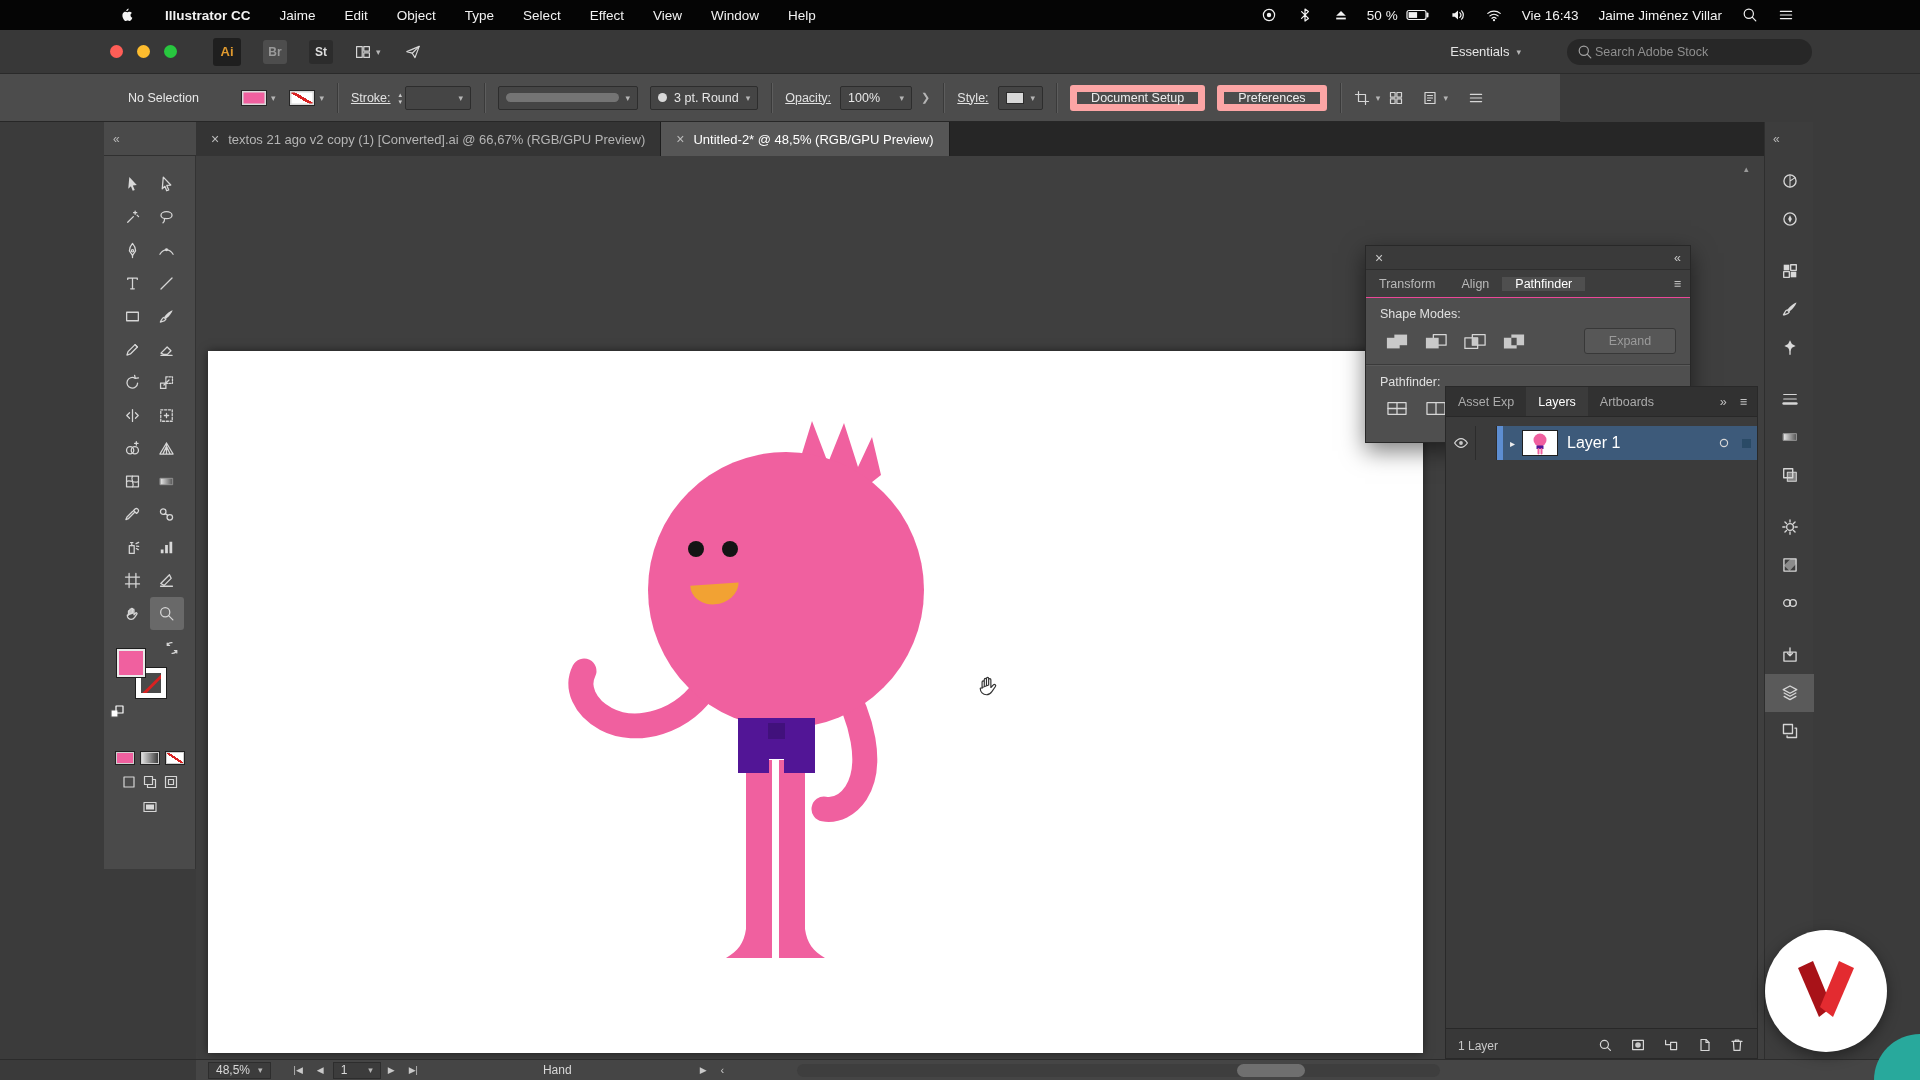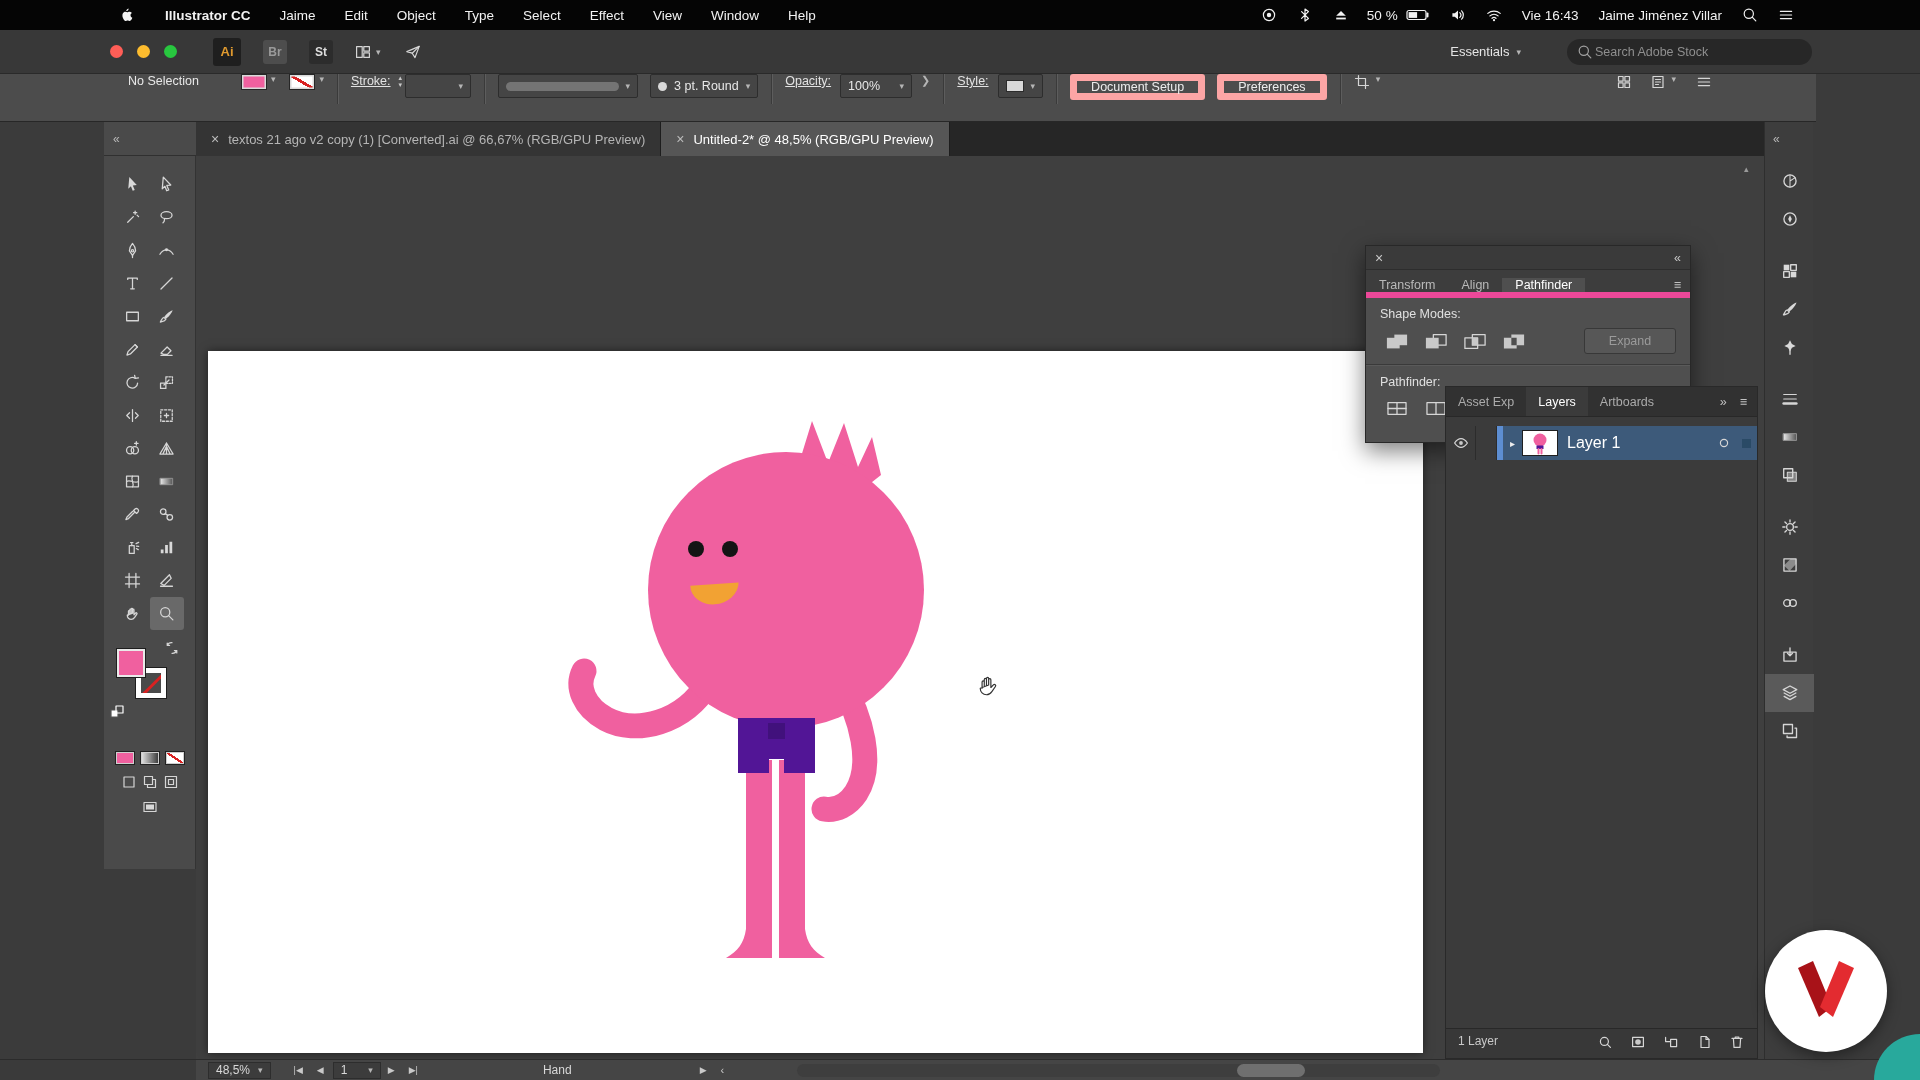--- a/index.html
+++ b/index.html
@@ -15,21 +15,21 @@
 .mitem{margin-right:29px;white-space:nowrap}
 .mico{margin-left:20px}
 
 #appbar{left:0;top:30px;width:1920px;height:44px;background:#383838;display:flex;align-items:center;padding:0 108px 0 110px;border-bottom:1px solid #2a2a2a}
 .tl{width:13px;height:13px;border-radius:50%;margin-right:14px}
 .sqbtn{width:24px;height:24px;border-radius:3px;display:flex;align-items:center;justify-content:center;font-size:12px;font-weight:bold}
 .searchpill{margin-left:46px;width:245px;height:26px;background:#272727;border-radius:13px;display:flex;align-items:center;padding:0 10px;gap:2px}
 .searchpill input{background:transparent;border:none;outline:none;color:#cfcfcf;font-size:12.5px;width:100%;font-family:"Liberation Sans",sans-serif}
 .searchpill input::placeholder{color:#8f8f8f}
 
-#controlbar{left:0;top:74px;width:1816px;height:48px;background:#4c4c4c;display:flex;align-items:flex-start;padding:0 104px 0 128px;border-bottom:1px solid #272727;font-size:12.5px;color:#e8e8e8}
+#controlbar{left:0;top:74px;width:1560px;height:48px;background:#4c4c4c;display:flex;align-items:center;padding:0 76px 0 128px;border-bottom:1px solid #272727;font-size:12.5px;color:#e8e8e8}
 .vsep{width:1px;height:30px;background:#3a3a3a;box-shadow:1px 0 0 #5d5d5d;margin:0 13px;flex:none}
 .ulab{text-decoration:underline;color:#e2e2e2;white-space:nowrap}
 .dd{display:flex;align-items:center;height:24px;background:#454545;border:1px solid #2d2d2d;border-radius:2px;padding:0 7px;gap:7px;white-space:nowrap}
 .cv{color:#b5b5b5;font-size:9px}
 .csw{width:26px;height:16px;border:1px solid #262626;box-shadow:inset 0 0 0 1.5px #d9d9d9}
 .cbtn{height:26px;padding:0 14px;border:7px solid #fca5a5;border-radius:3px;color:#ececec;display:flex;align-items:center;white-space:nowrap;background:transparent}
 .stepper{display:flex;flex-direction:column;font-size:7px;color:#c9c9c9;line-height:7px;margin-right:3px}
 
 #toolhead{left:104px;top:122px;width:92px;height:34px;background:#4a4a4a;display:flex;align-items:center;padding-left:9px;color:#b9b9b9;font-size:12px;border-bottom:1px solid #303030}
 #tabbar{left:196px;top:122px;width:1568px;height:34px;background:#262626;display:flex;align-items:stretch}
@@ -51,32 +51,32 @@
 #artboard{position:absolute;left:12px;top:195px;width:1215px;height:702px;background:#ffffff;box-shadow:0 0 9px rgba(0,0,0,.5)}
 .c-pink{fill:var(--pink);stroke:none}
 .s-pink{stroke:var(--pink);stroke-width:25;fill:none}
 .c-purple{fill:var(--purple);stroke:none}
 .c-purpled{fill:var(--purple-dark);stroke:none}
 .c-mouth{fill:var(--mouth);stroke:none}
 .c-eye{fill:var(--eye);stroke:none}
 
 #floatpanel{left:1365px;top:245px;width:326px;height:198px;background:#4f4f4f;border:1px solid #282828;box-shadow:0 8px 22px rgba(0,0,0,.5);z-index:40;font-size:12.5px}
 #fp-head{height:24px;background:#3a3a3a;display:flex;align-items:center;padding:0 9px;border-bottom:1px solid #2d2d2d;color:#c9c9c9}
-#fp-tabs{height:28px;background:#3d3d3d;display:flex;align-items:flex-end;border-bottom:6px solid #ec4899;color:#b9b9b9}
+#fp-tabs{height:28px;background:#3d3d3d;display:flex;align-items:center;border-bottom:1px solid #ec4899;color:#b9b9b9}
 .fptab{display:flex;align-items:center;padding:0 13px}
 .fptab.active{background:#4f4f4f;color:#fff}
 .smb{width:34px;height:26px;display:flex;align-items:center;justify-content:center;border-radius:2px}
 .smb svg{width:24px;height:17px}
 
 #layersdock{left:1445px;top:386px;width:313px;height:673px;background:#3b3b3b;border:1px solid #292929;z-index:50;font-size:12.5px}
 #ld-tabs{height:30px;background:#313131;display:flex;align-items:stretch;color:#ababab;border-bottom:1px solid #282828}
 .ldtab{display:flex;align-items:center;padding:0 12px;white-space:nowrap;overflow:hidden}
 .ldtab.active{background:#3b3b3b;color:#fff}
 .lrow{display:flex;align-items:stretch;height:34px;margin-top:9px}
-#ld-foot{position:absolute;left:0;right:0;bottom:0;height:30px;background:#383838;border-top:1px solid #282828;display:flex;align-items:flex-start;padding:5px 12px;color:#c9c9c9;font-size:12px}
+#ld-foot{position:absolute;left:0;right:0;bottom:0;height:30px;background:#383838;border-top:1px solid #282828;display:flex;align-items:flex-end;padding:5px 12px;color:#c9c9c9;font-size:12px}
 #ld-foot .ico{margin-left:17px}
 #ld-foot svg,.lrow svg{width:16px;height:16px}
 
 #rightstrip{left:1764px;top:156px;width:49px;height:903px;background:#3d3d3d;border-left:1px solid #2e2e2e;z-index:30;padding-top:6px}
 .rsi{width:49px;height:38px;display:flex;align-items:center;justify-content:center}
 .rsi svg{width:18px;height:18px}
 .rsi.grp{margin-top:14px}
 .rsi.active{background:#5a5a5a}
 
 #statusbar{left:0;top:1059px;width:1920px;height:21px;background:#454545;border-top:1px solid #2b2b2b;display:flex;align-items:center;font-size:12px;color:#d9d9d9}

